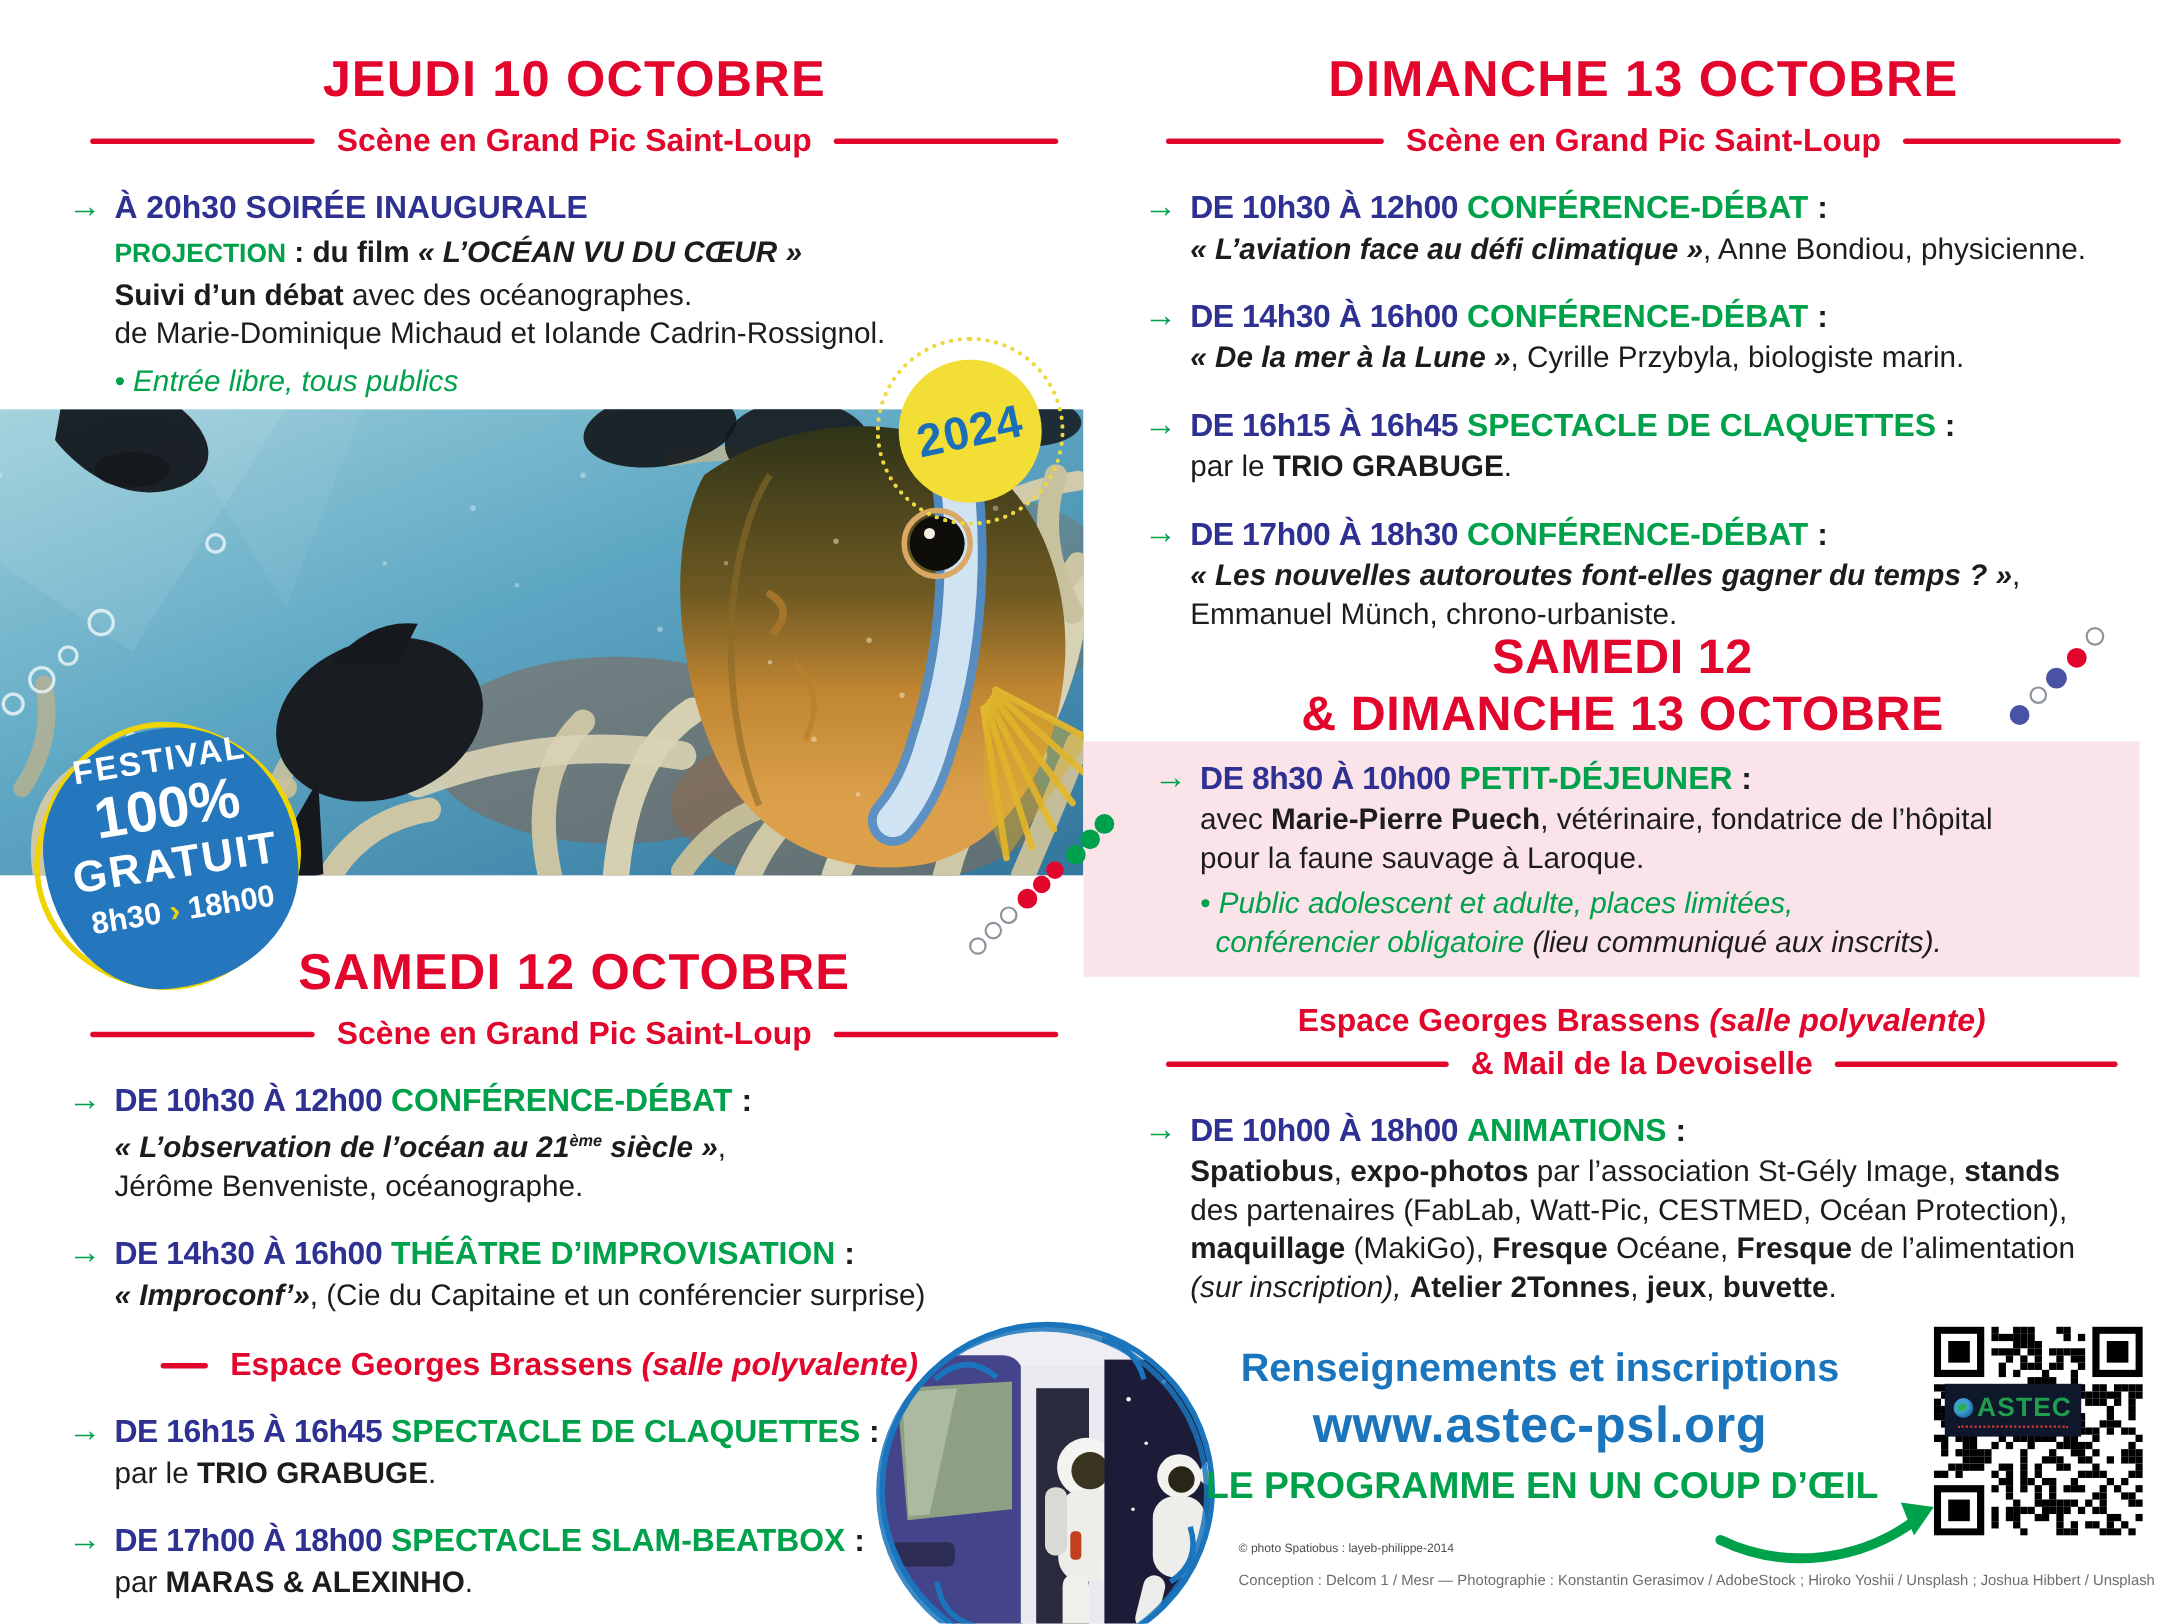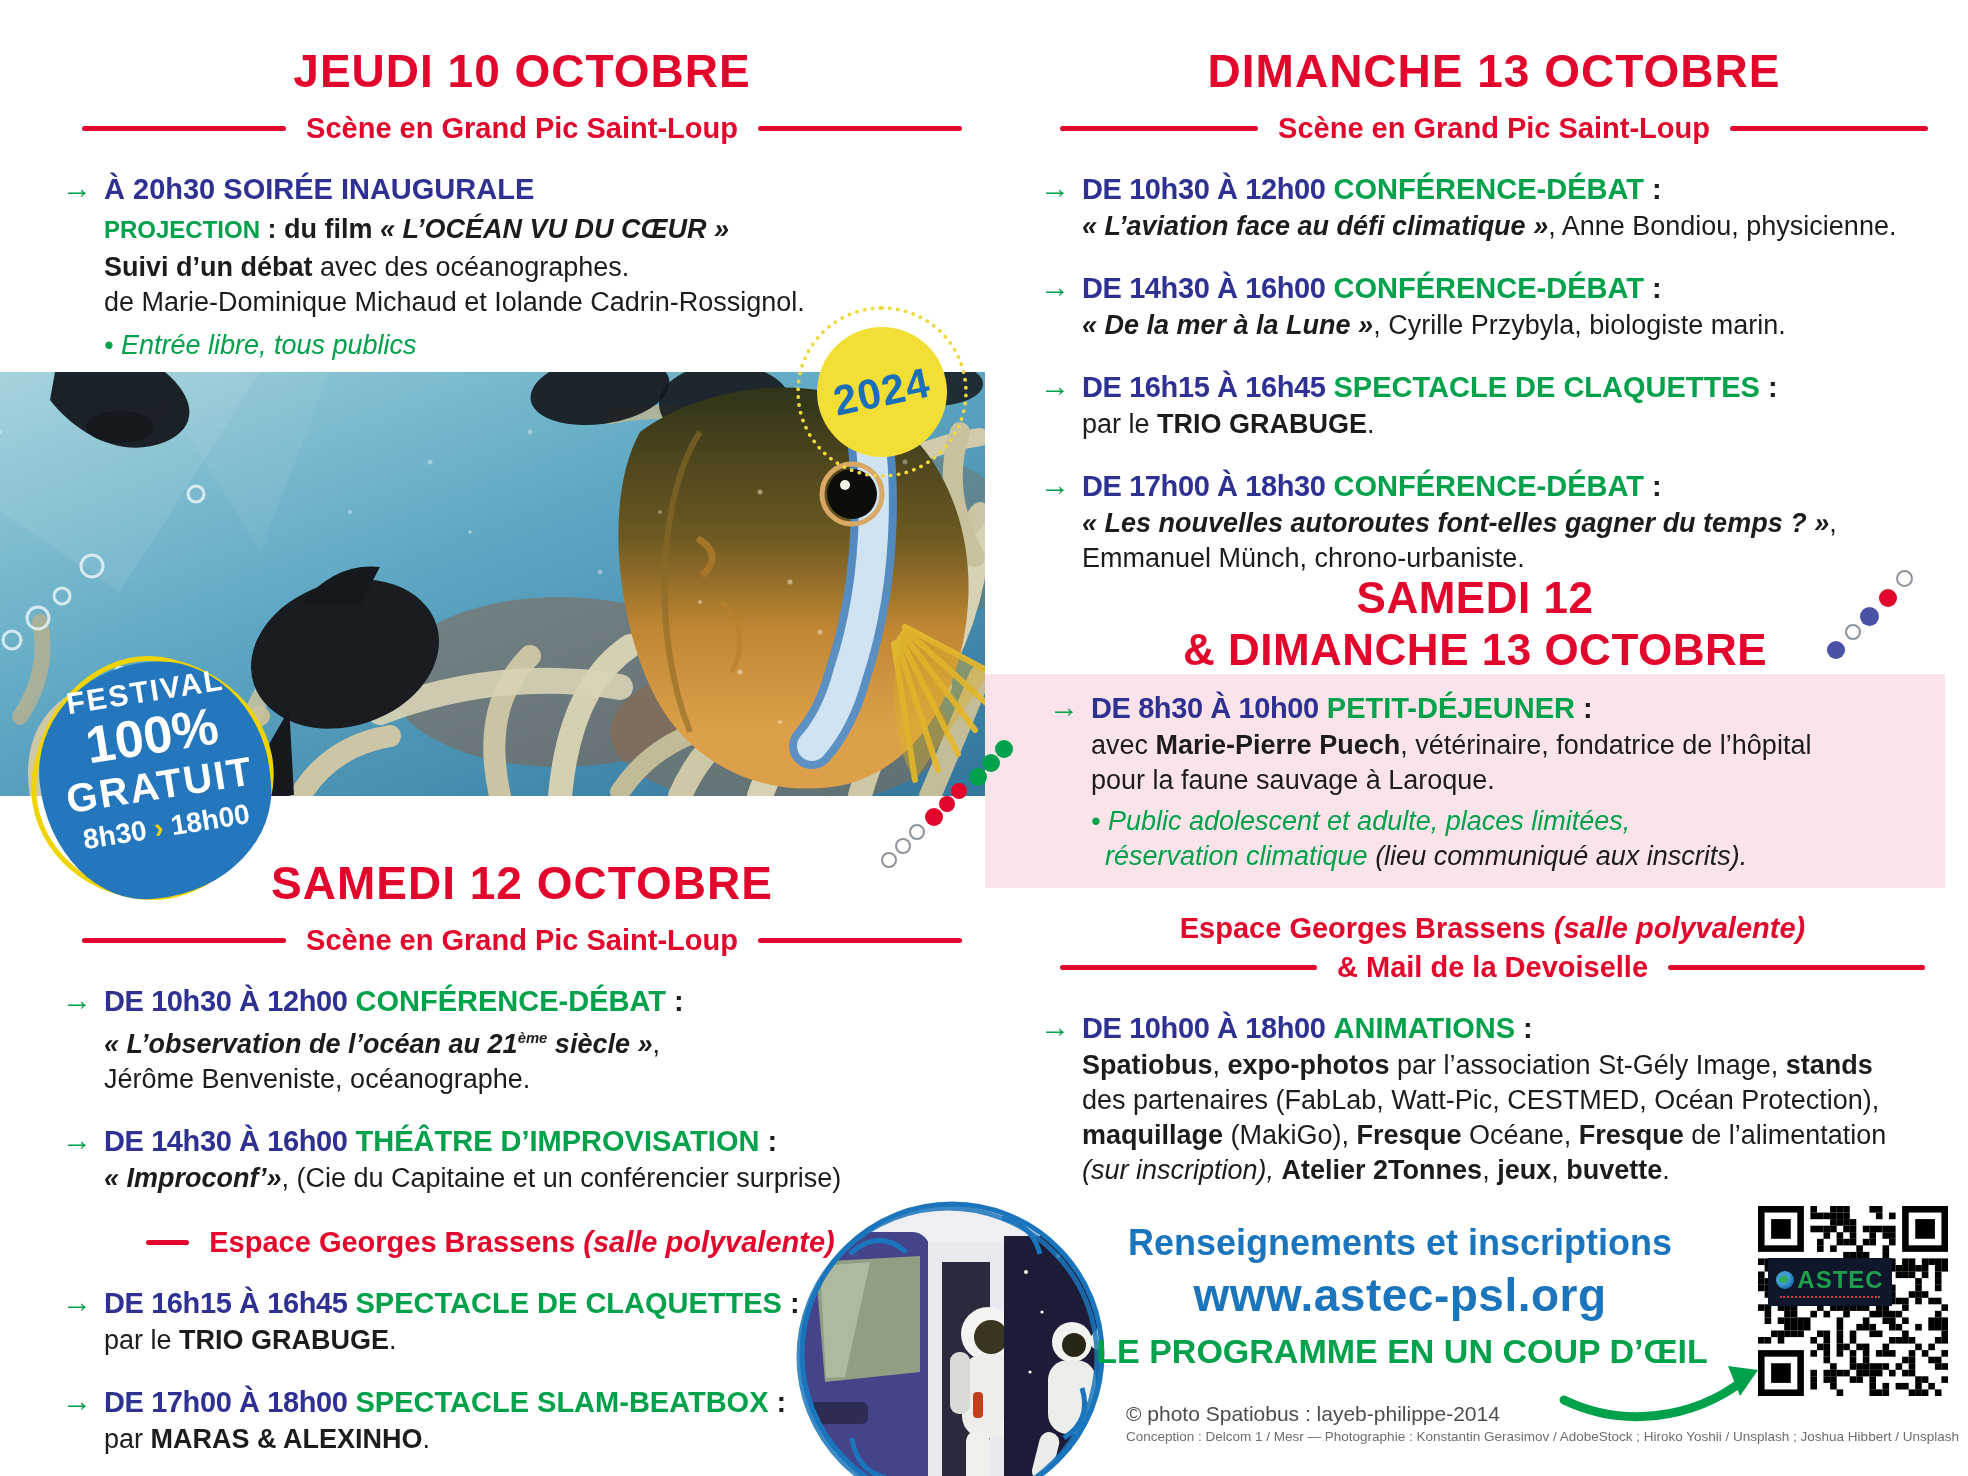--- a/index.html
+++ b/index.html
@@ -80,21 +80,21 @@
   .dot.o-white{background:#fff;border:2px solid #8d939b;}
 
   
   .spatiobus{left:790px;top:1192px;width:324px;height:324px;}
 
   
   .f-info{left:1100px;top:1222px;width:600px;text-align:center;font-size:36px;font-weight:800;color:var(--blue);}
   .f-url{left:1100px;top:1268px;width:600px;text-align:center;font-size:46px;font-weight:800;color:var(--blue);letter-spacing:0.5px;}
   .f-glance{left:1082px;top:1332px;width:640px;text-align:center;font-size:34px;font-weight:800;color:var(--green);}
   .f-arrow{left:1552px;top:1358px;width:220px;height:70px;}
-  .credit1{left:1126px;top:1402px;font-size:21px;color:#4a4d50;}
+  .credit1{left:1126px;top:1402px;font-size:11px;color:#4a4d50;}
   .credit2{left:1126px;top:1429px;font-size:13.5px;color:var(--gray);}
 
   .qr{left:1758px;top:1206px;width:190px;height:190px;background:#fff;}
   .qr svg{display:block;}
   .qr-logo{position:absolute;left:10px;top:52px;width:124px;height:48px;background:#0f172a;
     display:flex;flex-direction:column;align-items:center;justify-content:center;}
   .qr-logo-row{display:flex;align-items:center;gap:3px;}
   .qr-globe{width:18px;height:18px;border-radius:50%;background:radial-gradient(circle at 35% 35%,#3fa0d0 0 40%,#1f6fae 70%,#0e4f86 100%);position:relative;}
   .qr-globe::after{content:"";position:absolute;left:3px;top:5px;width:9px;height:7px;background:#2fae5a;border-radius:60% 40% 55% 45%;}
   .qr-logo-txt{font-size:24px;font-weight:bold;color:#1f9e4e;letter-spacing:1px;}
@@ -366,21 +366,21 @@
 <div class="abs pink-block">
   <div class="event">
     <span class="arrow-glyph">→</span>
     <div class="ehead">
       <span class="time">DE 8h30 À 10h00</span>
       <span class="etype">PETIT-DÉJEUNER</span><span class="colon"> :</span>
     </div>
     <div class="eline"><span class="rt-p">avec </span><span class="rt-b">Marie-Pierre Puech</span><span class="rt-p">, vétérinaire, fondatrice de l’hôpital</span></div>
     <div class="eline"><span class="rt-p">pour la faune sauvage à Laroque.</span></div>
     <div class="eline" style="margin-top:6px;"><span class="rt-gi">• Public adolescent et adulte, places limitées,</span></div>
-    <div class="eline" style="padding-left:14px;"><span class="rt-gi">réservation climatique </span><span class="rt-i">(lieu communiqué aux inscrits).</span></div>
+    <div class="eline" style="padding-left:14px;"><span class="rt-gi">conférencier obligatoire </span><span class="rt-i">(lieu communiqué aux inscrits).</span></div>
   </div>
 </div>
 
 <svg class="abs" style="left:872px;top:736px;" width="145" height="140">
   <g>
     <circle cx="17" cy="124" r="7" fill="#fff" stroke="#8d939b" stroke-width="2"></circle>
     <circle cx="31" cy="110" r="7" fill="#fff" stroke="#8d939b" stroke-width="2"></circle>
     <circle cx="45" cy="96" r="7" fill="#fff" stroke="#8d939b" stroke-width="2"></circle>
     <circle cx="62" cy="81" r="9" fill="#e2062c"></circle>
     <circle cx="75" cy="68" r="8" fill="#e2062c"></circle>

